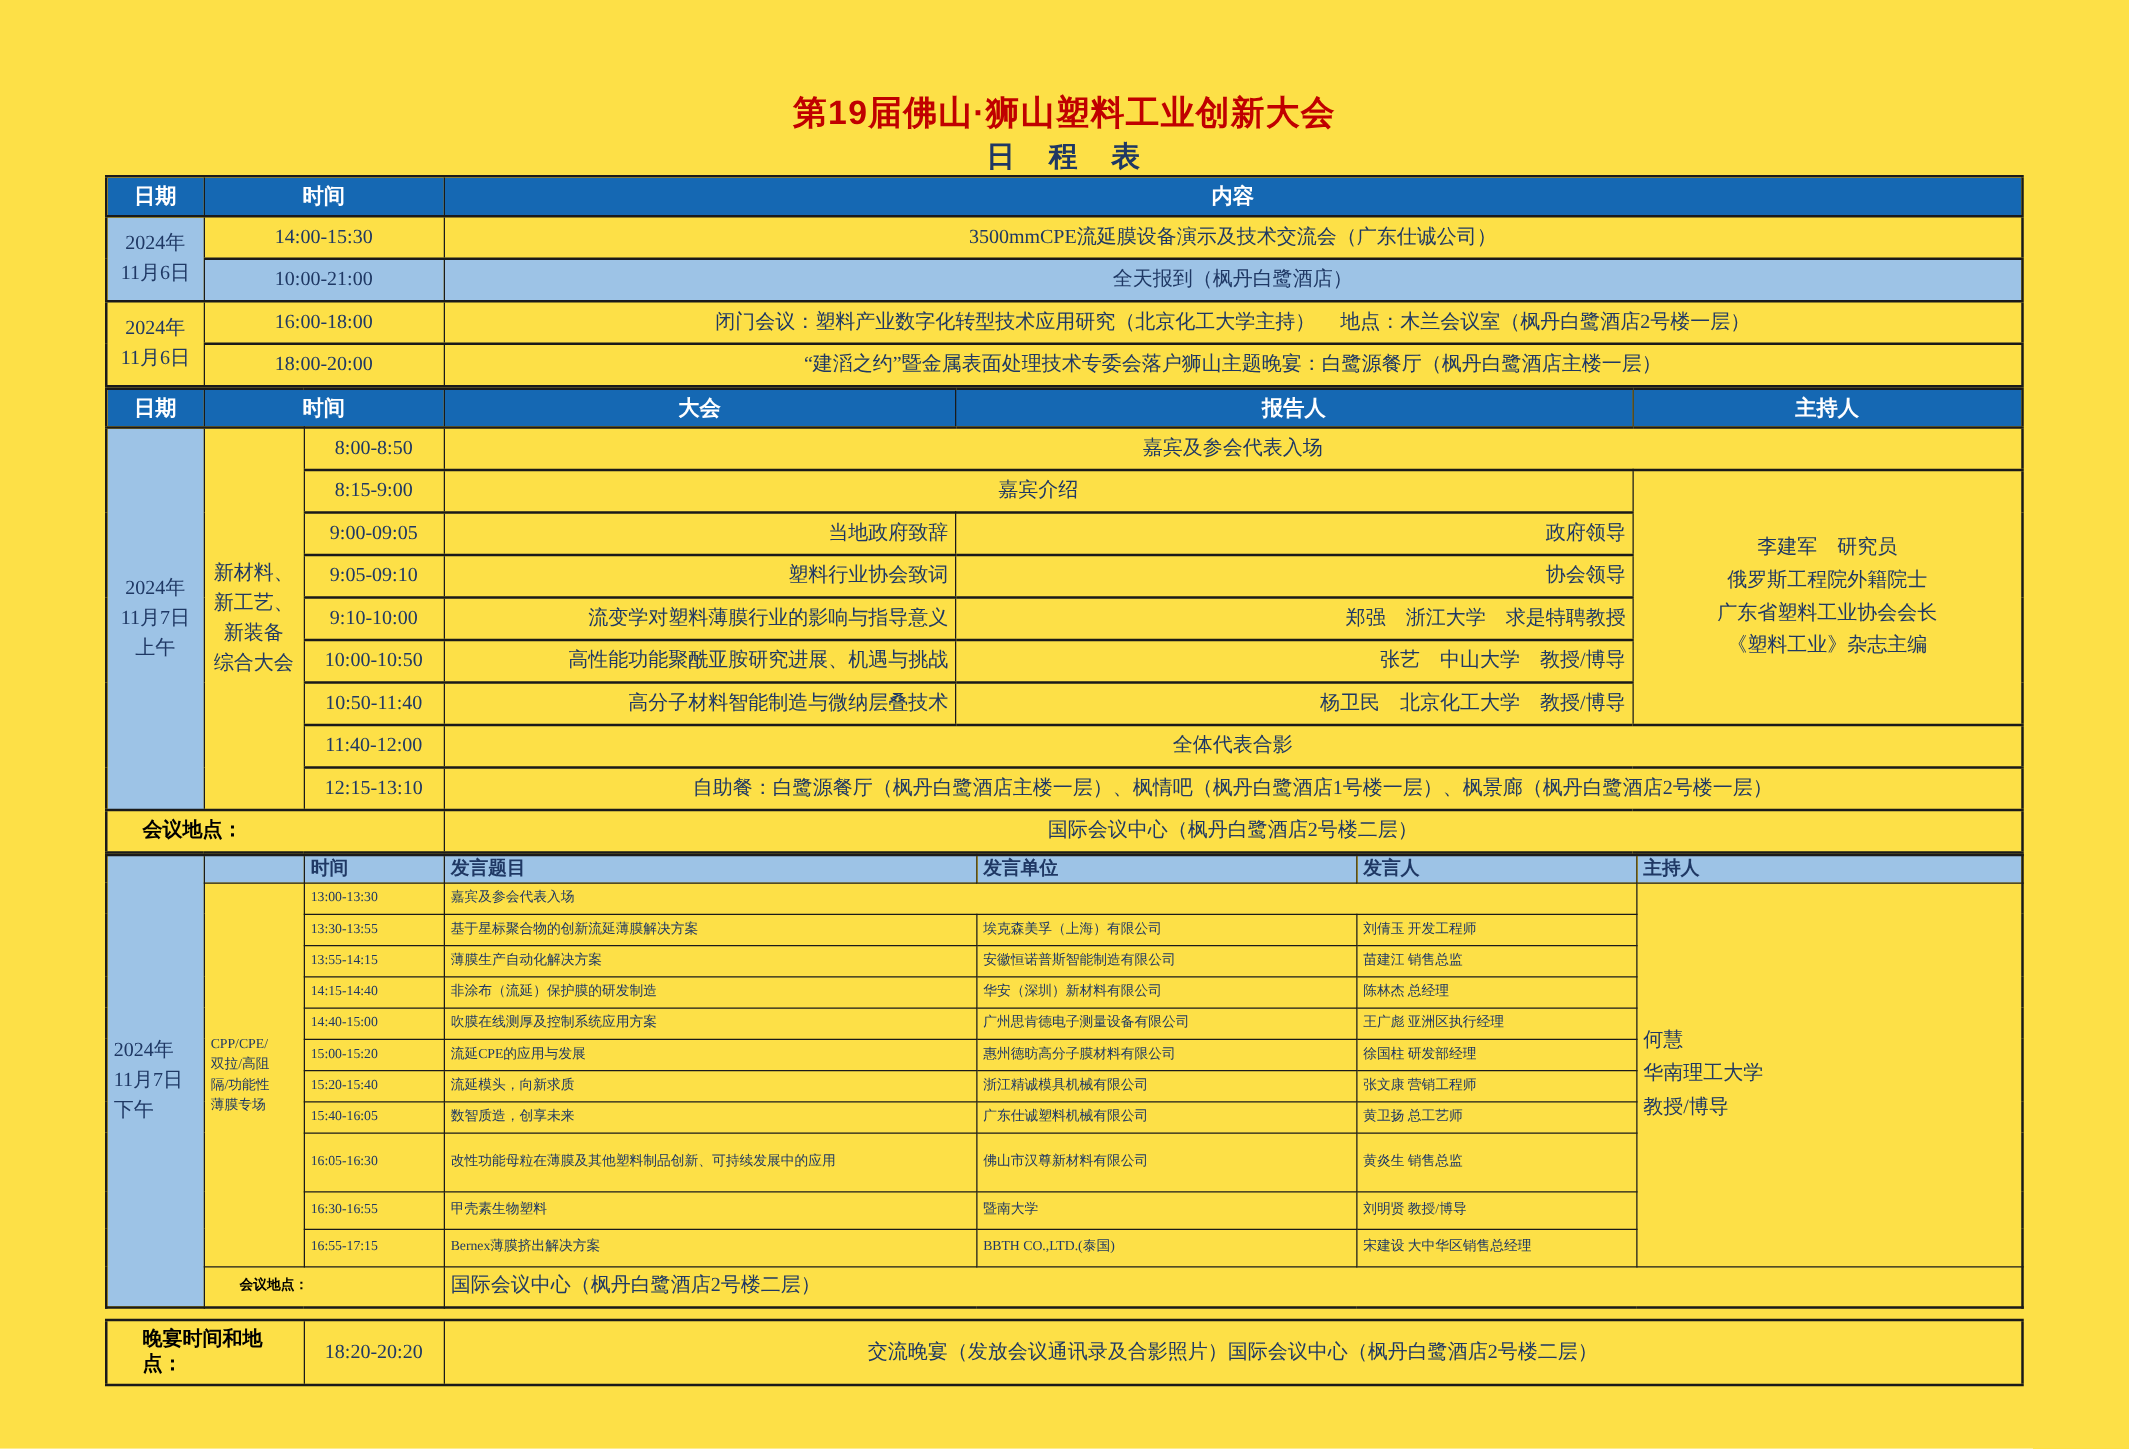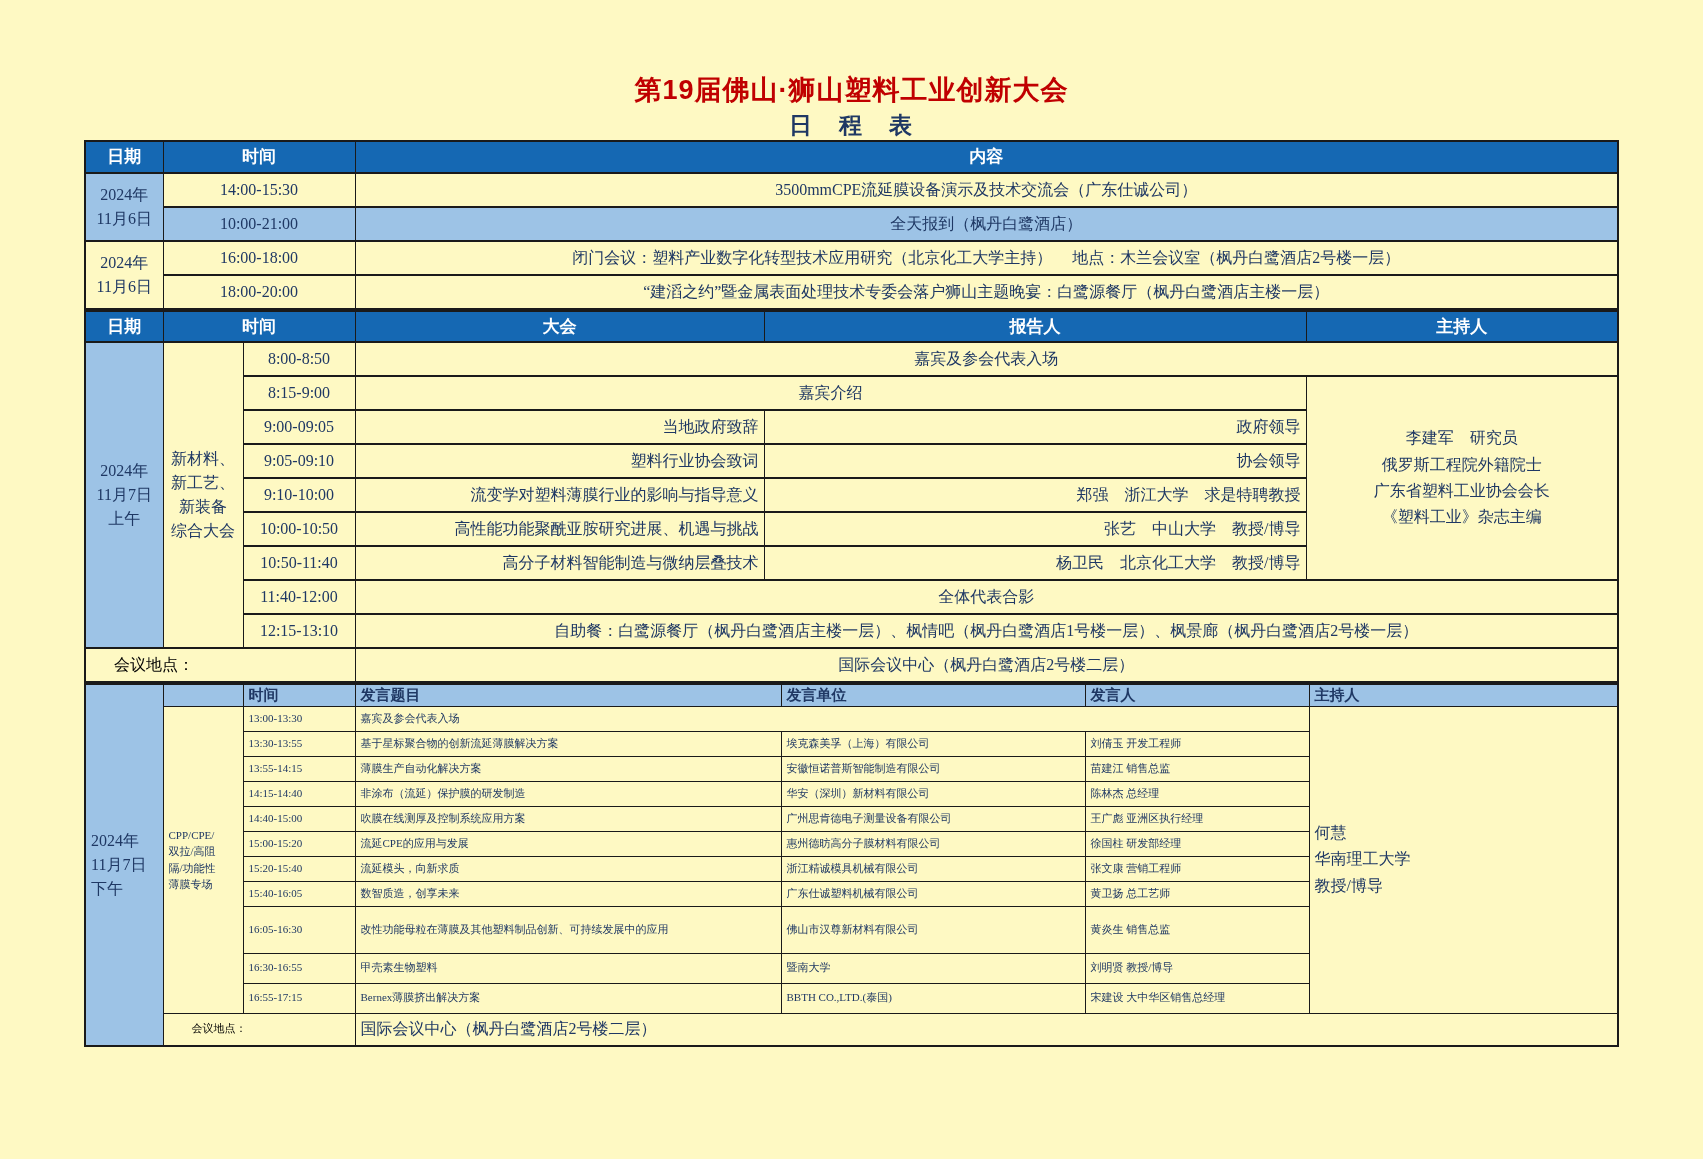--- a/index.html
+++ b/index.html
@@ -1,16 +1,16 @@
 <!DOCTYPE html>
 <html><head>
 <meta charset="utf-8">
 <style>
   html,body{margin:0;padding:0;background:#fff;}
-  #page{position:relative;width:1703px;height:1159px;background:#fef9c3;overflow:hidden;
+  #page{position:relative;width:1703px;height:1159px;background:#fde047;overflow:hidden;
         font-family:"Liberation Serif","DejaVu Serif",serif;color:#1F3864;}
   .titles{position:absolute;top:72px;left:0;width:100%;text-align:center;}
   .title1{font-family:"Liberation Sans","DejaVu Sans",sans-serif;font-weight:bold;
           font-size:27px;color:#C00000;letter-spacing:1px;}
   .title2{font-family:"Liberation Sans","DejaVu Sans",sans-serif;font-weight:bold;
           font-size:23px;color:#1F3864;margin-top:2px;letter-spacing:2px;}
   .tables{position:absolute;left:84px;top:140px;width:1245px;}
   table{border-collapse:collapse;table-layout:fixed;width:1533px;border:2px solid #1a1a1a;}
   td{border:1px solid #1a1a1a;padding:0 5px;vertical-align:middle;overflow:hidden;
      line-height:1.25;}
@@ -31,21 +31,21 @@
   
   .t-aft tr{height:25px;}
   .t-aft tr.hdr-lb{height:22px;}
   .t-aft tr.tall{height:47px;}
   .t-aft tr.med{height:30px;padding-left:32px;}
   .t-aft tr.venue-r{height:33px;}
   .t-aft td{font-size:11px;text-align:left;}
   tr.hdr-lb td{background:#9DC3E6;color:#1F3864;text-align:left;
       font-family:"Liberation Sans","DejaVu Sans",sans-serif;font-weight:bold;font-size:15px;}
   
-  .vlabel{font-family:"Liberation Sans","DejaVu Sans",sans-serif;font-weight:normal;
+  .vlabel{font-family:"Liberation Sans","DejaVu Sans",sans-serif;font-weight:bold;
           color:#000;text-align:left;font-size:16px;padding-left:28px;}
   .host{ text-align:center;line-height:1.65;}
   .datec{text-align:center;line-height:1.5;}
   .sess{ text-align:center;line-height:1.5;}
   
   .t-bq{margin-top:8px;}
   .t-bq tr{height:52px;}
   .t-bq td{font-size:16px;border-width:2px 1px;}
 </style>
 </head>
@@ -280,15 +280,29 @@
         <td>BBTH CO.,LTD.(泰国)</td>
         <td>宋建设 大中华区销售总经理</td>
       </tr>
       <tr class="venue-r">
         <td colspan="2" class="vlabel">会议地点：</td>
         <td colspan="4" class="c" style="font-size:16px;">国际会议中心（枫丹白鹭酒店2号楼二层）</td>
       </tr>
     </tbody>
       </table>
 
+    <table class="t-bq">
+      <colgroup>
+          <col style="width:158px">
+          <col style="width:112px">
+          <col style="width:1263px">
+        </colgroup>
+      <tbody>
+          <tr>
+        <td class="vlabel">晚宴时间和地点：</td>
+        <td class="c">18:20-20:20</td>
+        <td class="c">交流晚宴（发放会议通讯录及合影照片）国际会议中心（枫丹白鹭酒店2号楼二层）</td>
+      </tr>
+    </tbody>
+      </table>
 
   </div>
 </div>
 
 </body></html>

